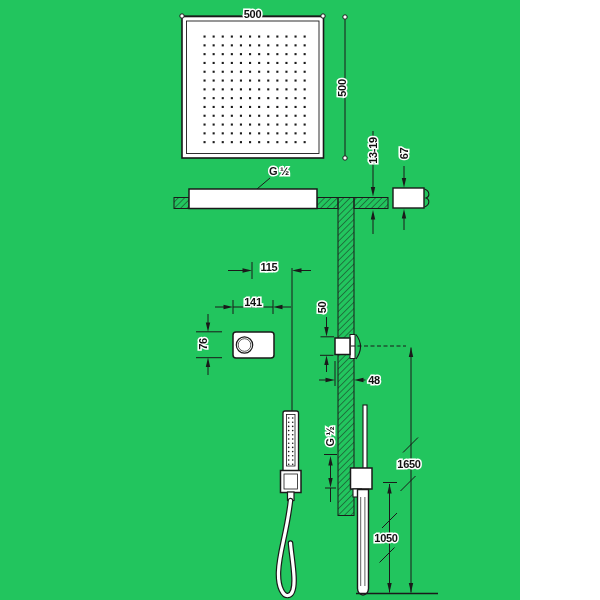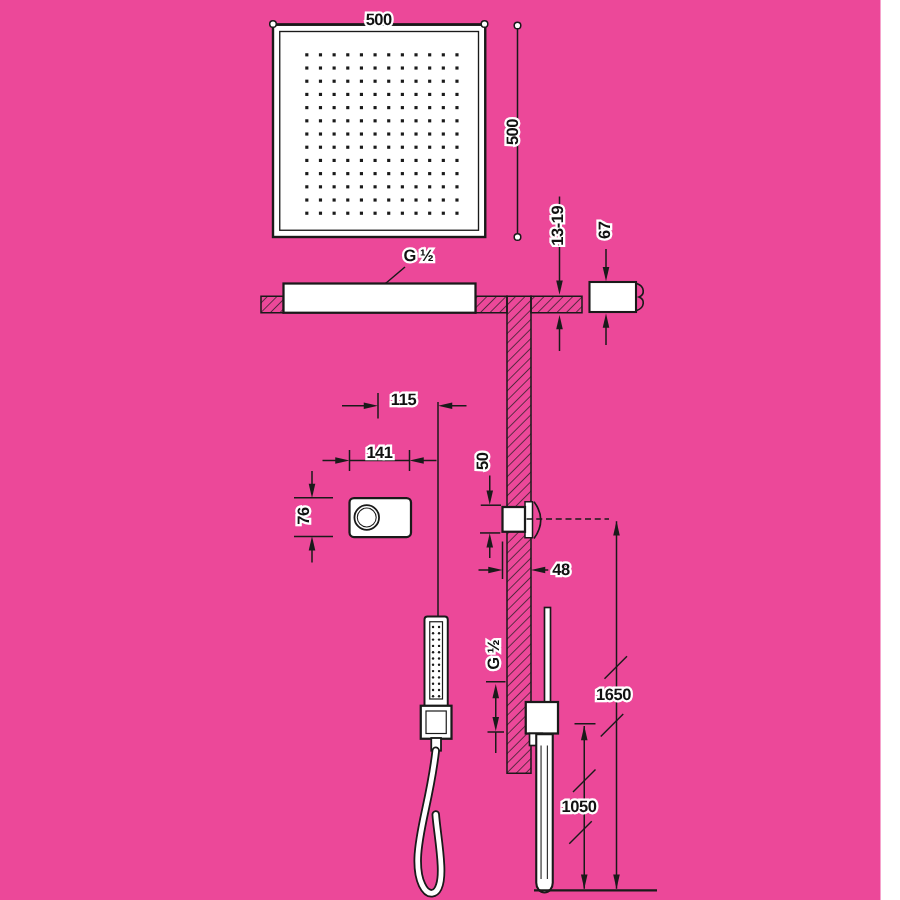--- a/index.html
+++ b/index.html
@@ -1,16 +1,16 @@
 <!DOCTYPE html>
 <html><head>
 <meta charset="utf-8">
 <style>
   html,body{margin:0;padding:0;background:#fff;}
-  .stage{position:relative;width:587px;height:600px;background:#ec4899;overflow:hidden;}
+  .stage{position:relative;width:520px;height:600px;background:#22c55e;overflow:hidden;}
   svg{display:block;}
   .ln{stroke:#1a1a1a;fill:none;}
   .part{fill:#fff;stroke:#1a1a1a;}
   .hatch{fill:url(#hatch);stroke:#1a1a1a;stroke-width:1;}
   .arr{fill:#1a1a1a;stroke:none;}
   .dim{font-family:"Liberation Sans",sans-serif;font-size:11px;font-weight:700;
        fill:#111;paint-order:stroke;stroke:#fff;stroke-width:3px;
        text-anchor:middle;dominant-baseline:central;letter-spacing:-0.3px;}
 </style>
 </head>

